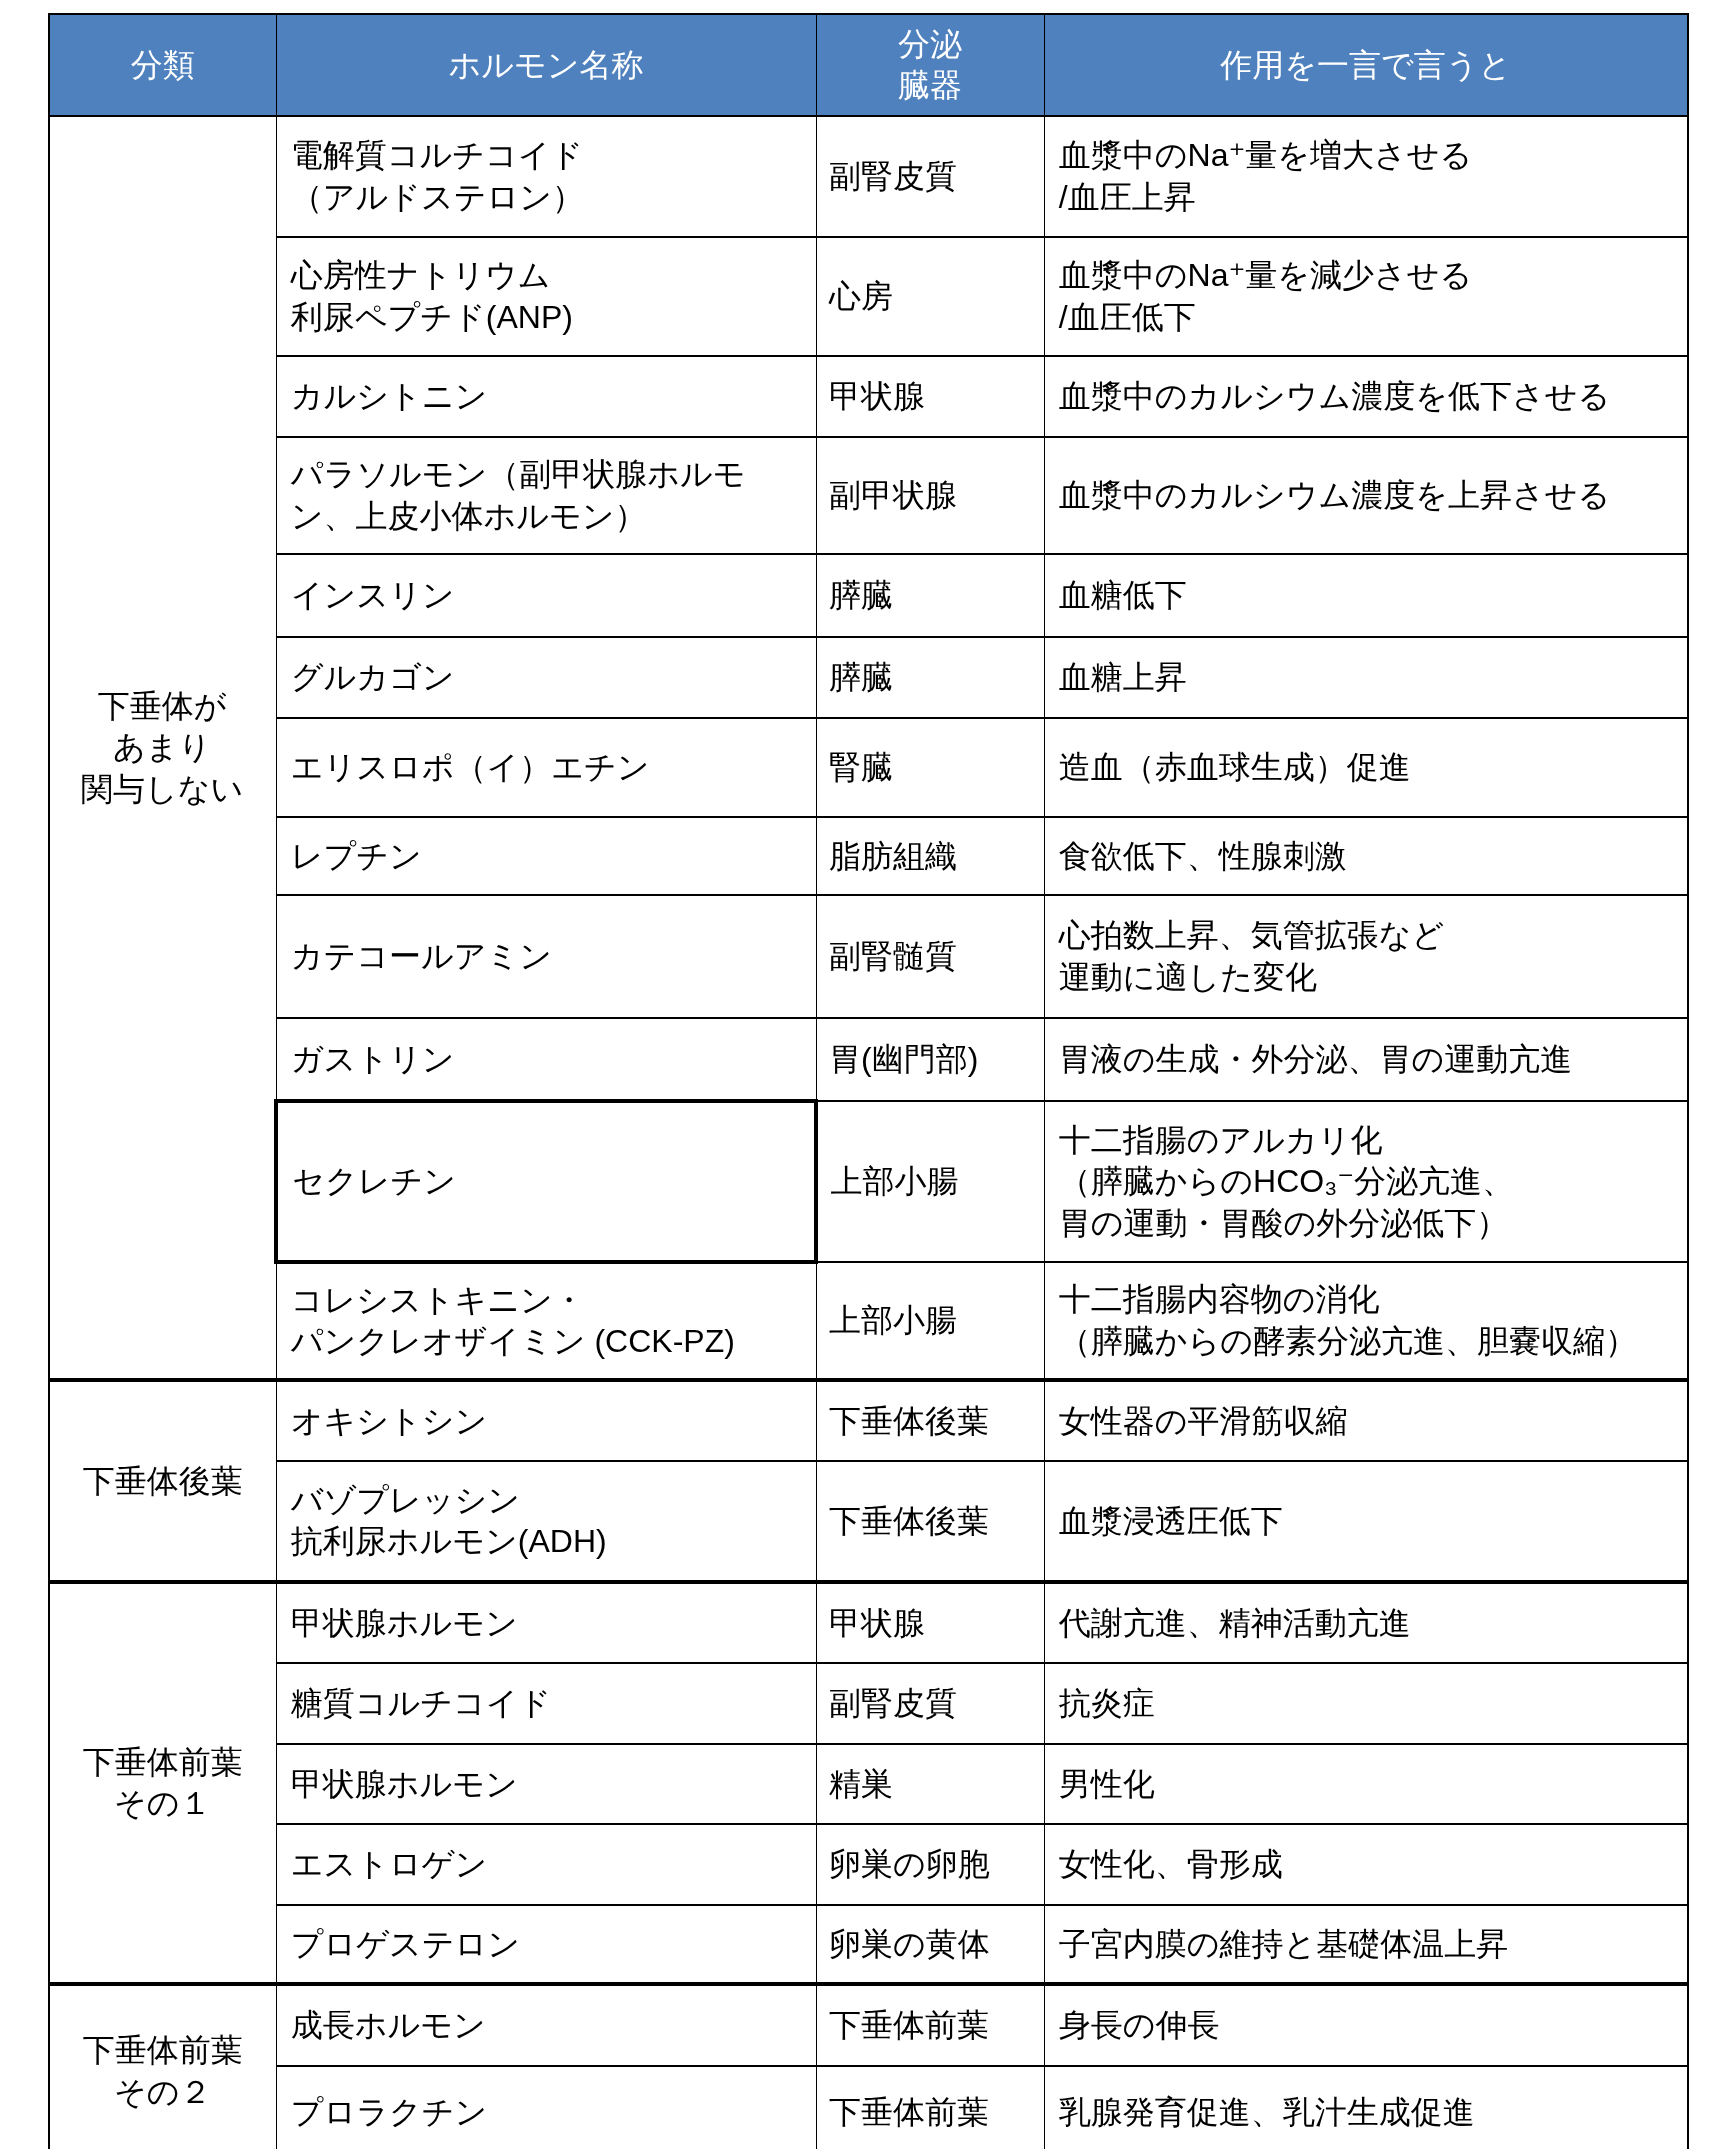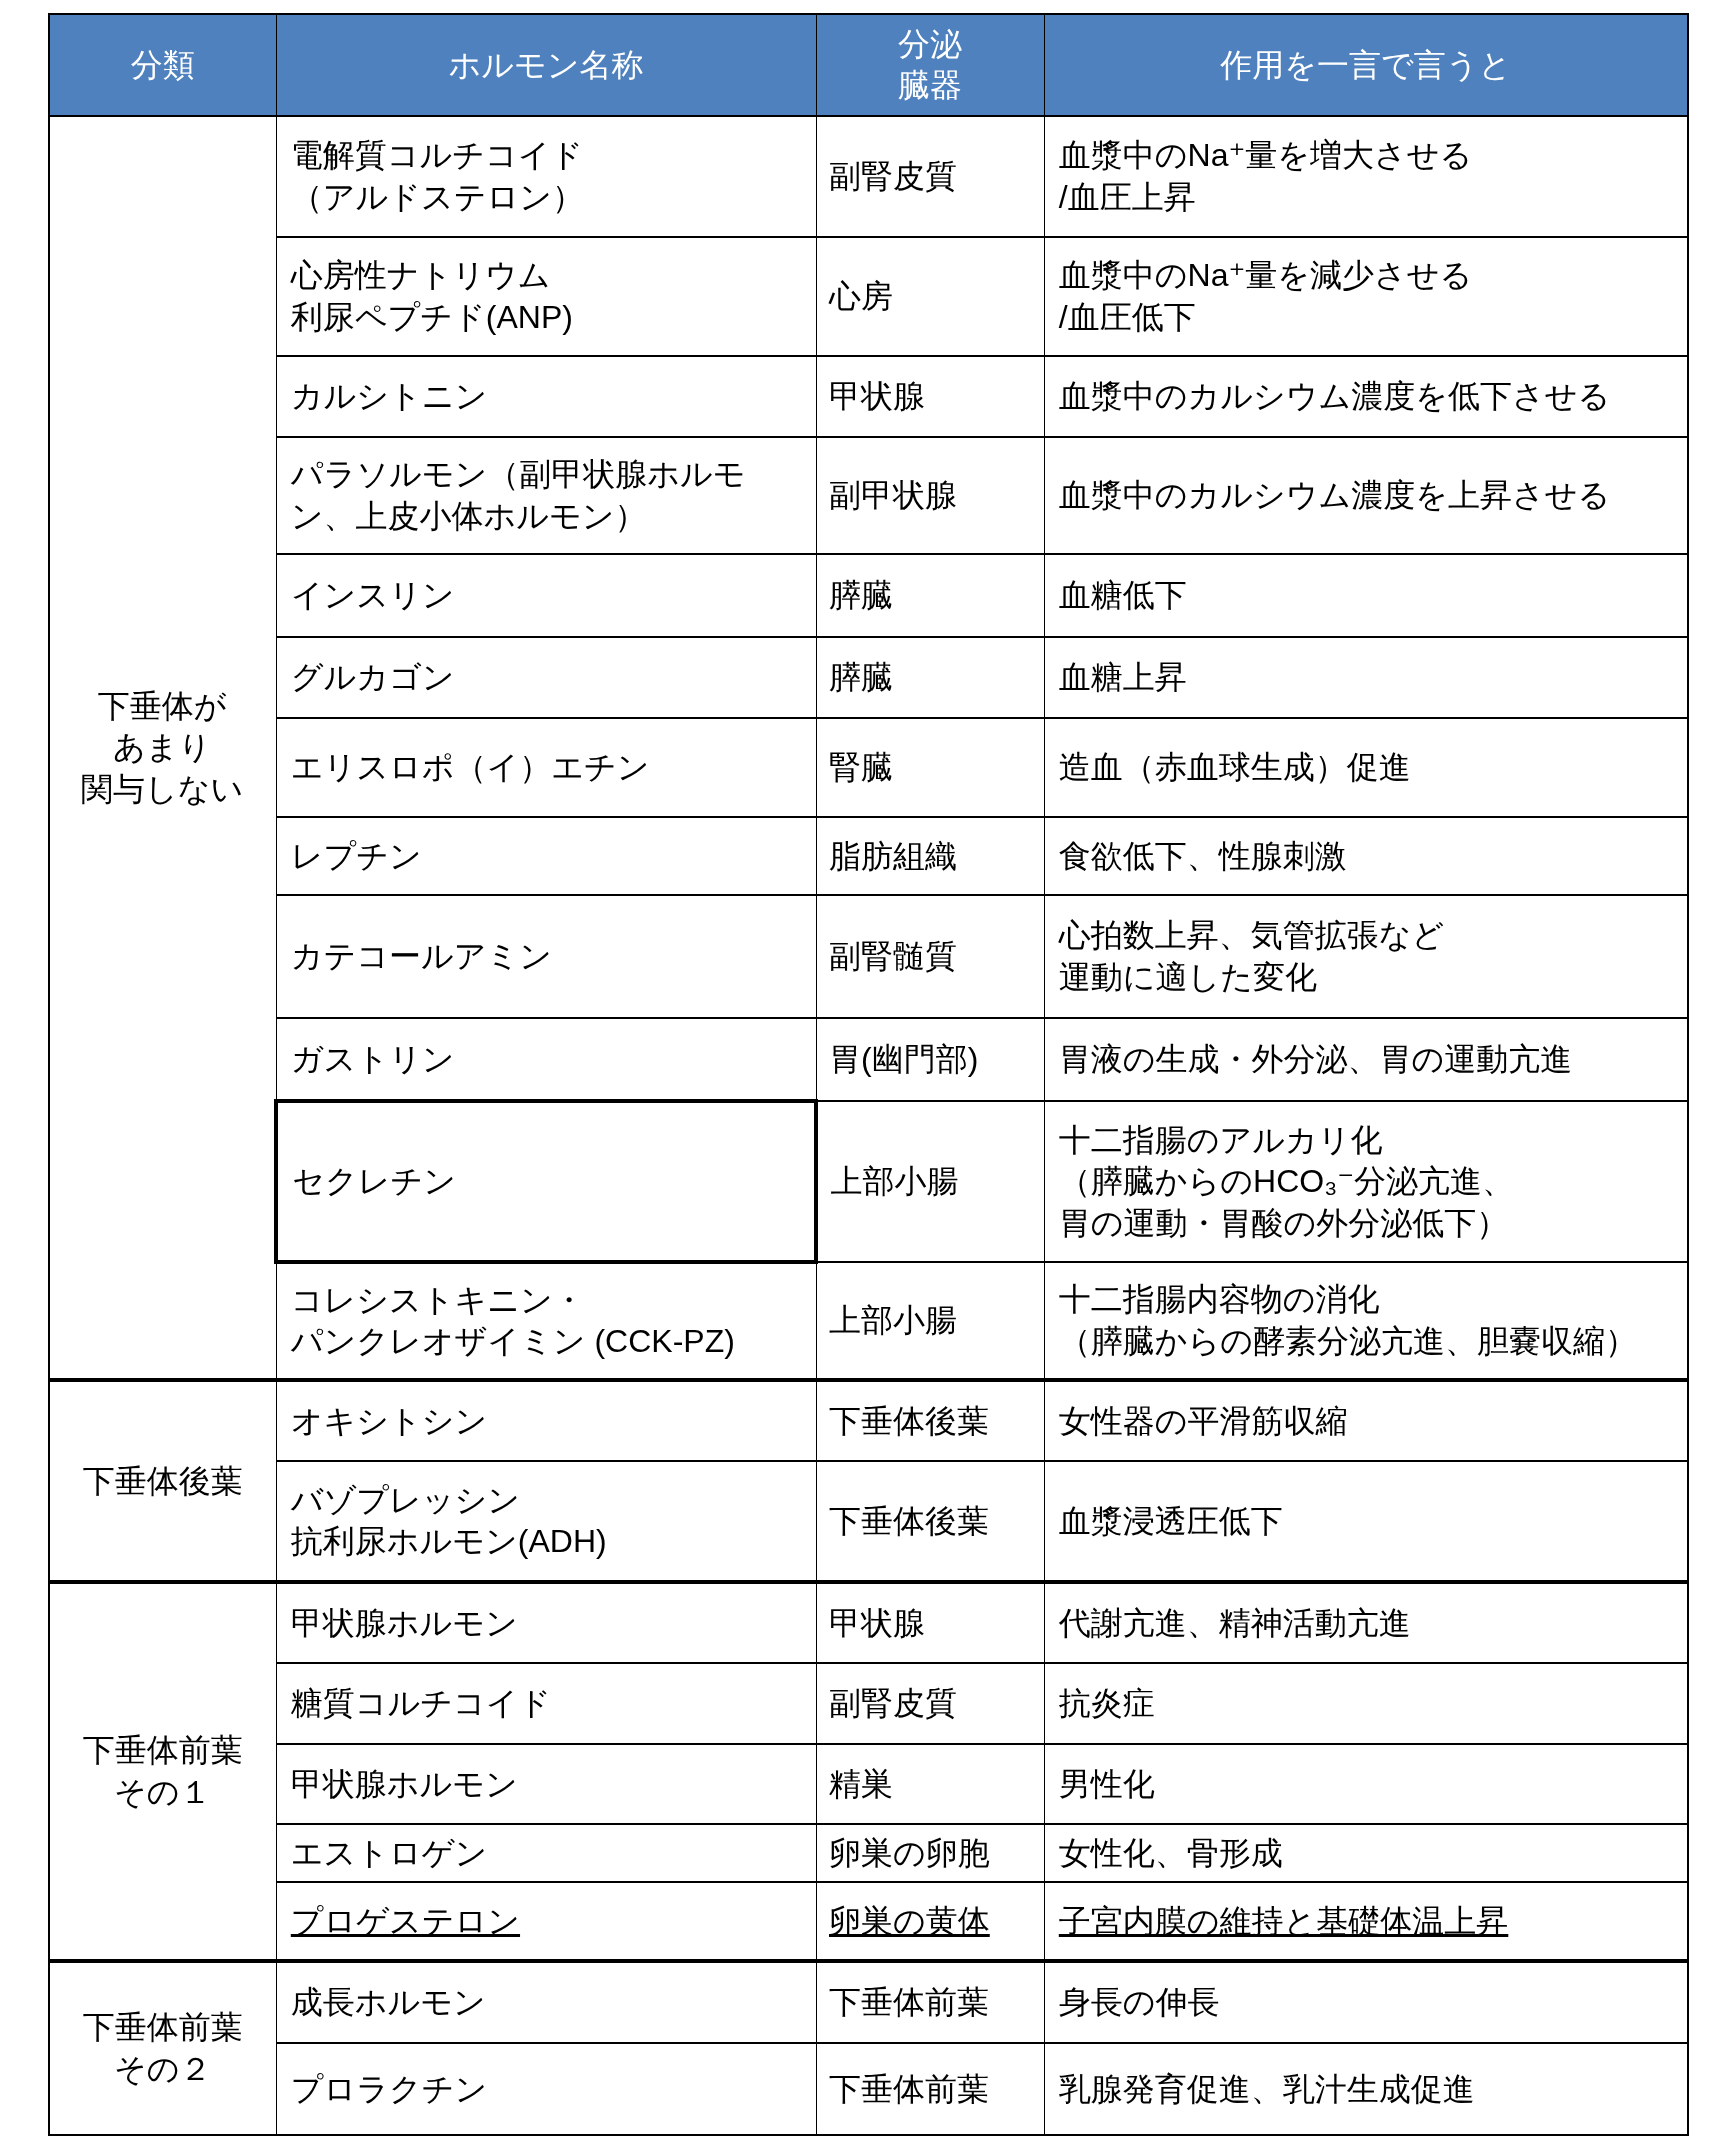--- a/index.html
+++ b/index.html
@@ -165,26 +165,26 @@
       <tr style="height: 81px;">
         <td class="hormone">糖質コルチコイド</td>
         <td class="organ">副腎皮質</td>
         <td class="effect">抗炎症</td>
       </tr>
       <tr style="height: 80px;">
         <td class="hormone">甲状腺ホルモン</td>
         <td class="organ">精巣</td>
         <td class="effect">男性化</td>
       </tr>
-      <tr style="height: 58px;">
+      <tr style="height: 81px;">
         <td class="hormone">エストロゲン</td>
         <td class="organ">卵巣の卵胞</td>
         <td class="effect">女性化、骨形成</td>
       </tr>
-      <tr style="height: 79px; text-decoration: underline;">
+      <tr style="height: 79px;">
         <td class="hormone">プロゲステロン</td>
         <td class="organ">卵巣の黄体</td>
         <td class="effect">子宮内膜の維持と基礎体温上昇</td>
       </tr>
       <tr class="section-start" style="height: 82px;">
         <td class="cat" rowspan="2">下垂体前葉
 その２</td>
         <td class="hormone">成長ホルモン</td>
         <td class="organ">下垂体前葉</td>
         <td class="effect">身長の伸長</td>

